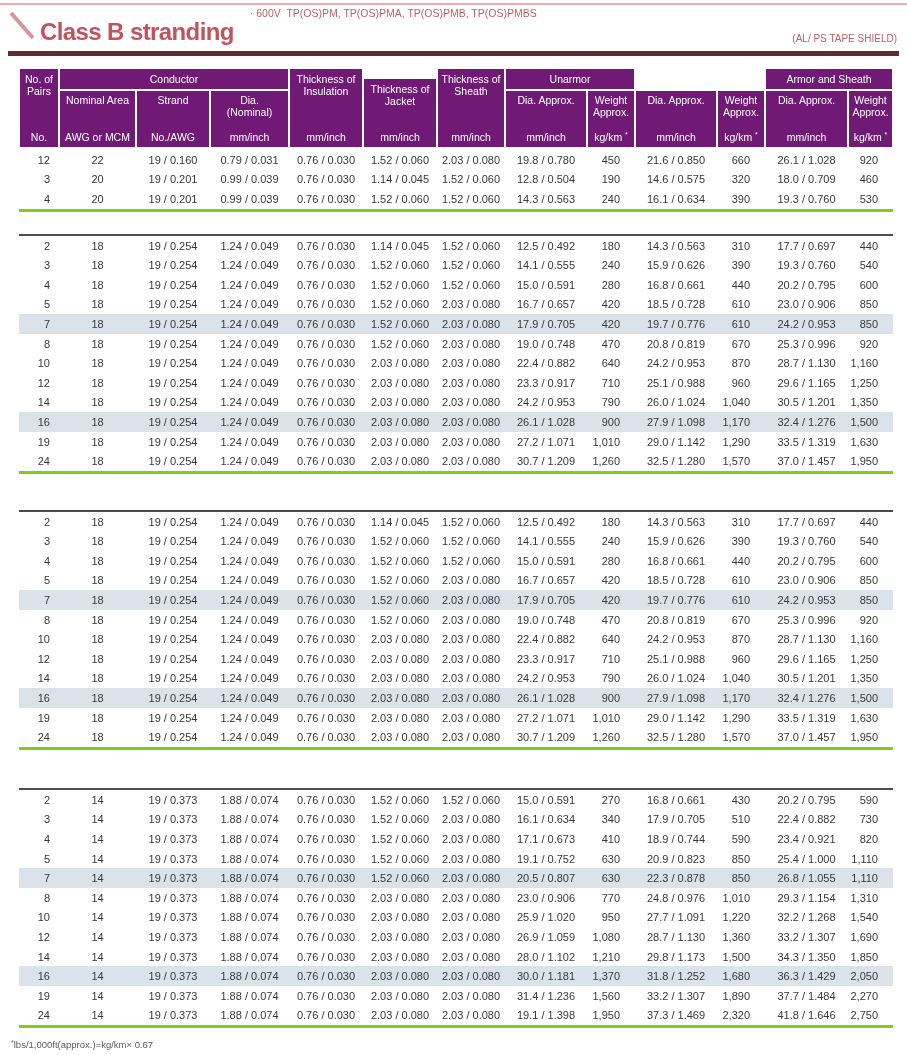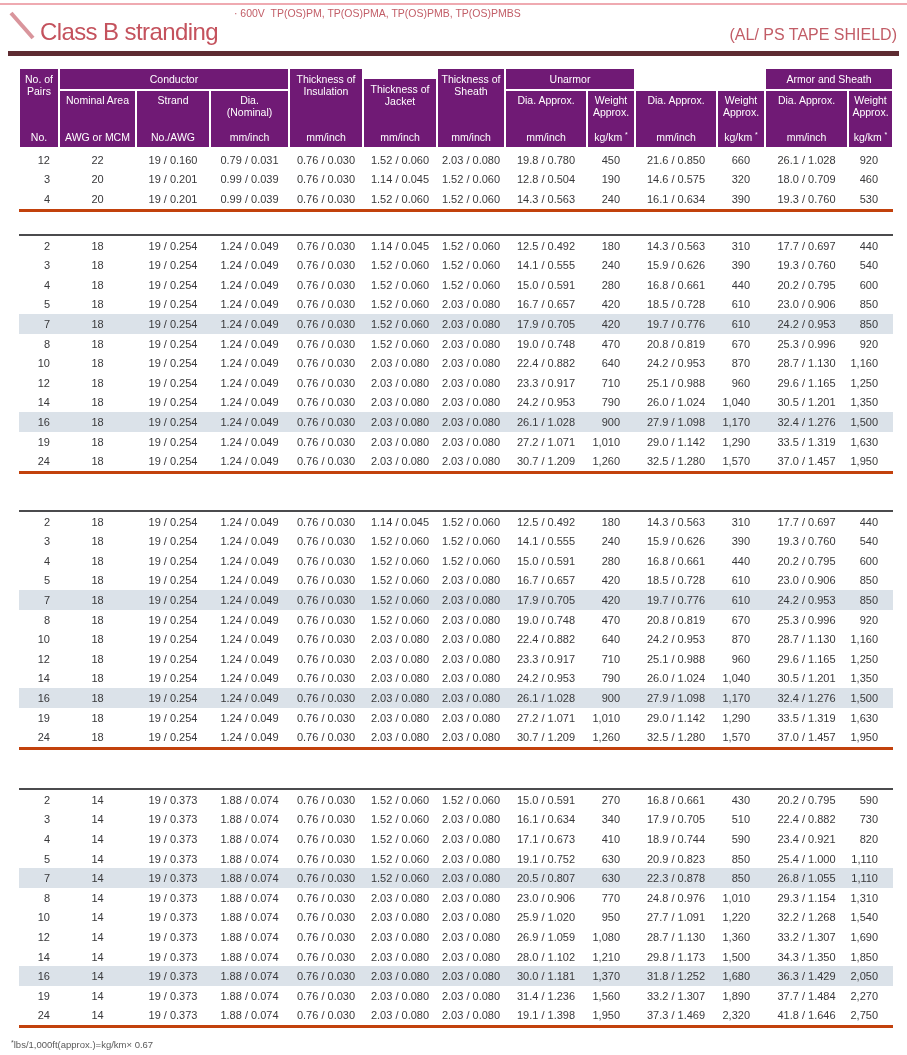--- a/index.html
+++ b/index.html
@@ -6,38 +6,38 @@
   body{
     width:907px;height:1055px;position:relative;overflow:hidden;background:#ffffff;
     font-family:"Liberation Sans","DejaVu Sans",sans-serif;
     -webkit-font-smoothing:antialiased;
   }
   .topline{position:absolute;top:3px;left:0;right:0;height:2px;background:#efaab1;}
 
   
   .hdr{display:flex;align-items:flex-end;padding:13px 10px 0 8px;height:32px;}
   .slash{flex:0 0 auto;margin-bottom:1px;}
-  .title{font-size:24px;font-weight:normal;color:#c4525d;letter-spacing:-0.6px;line-height:26px;margin-left:4px;white-space:nowrap;}
+  .title{font-size:24px;font-weight:bold;color:#c4525d;letter-spacing:-0.6px;line-height:26px;margin-left:4px;white-space:nowrap;}
   .types{margin-left:16px;color:#c25d67;font-size:10.5px;line-height:13.2px;white-space:pre;margin-bottom:-2px;}
-  .shield{margin-left:auto;color:#c25d67;font-size:16px;white-space:nowrap;padding-bottom:1px;}
+  .shield{margin-left:auto;color:#c25d67;font-size:10px;white-space:nowrap;padding-bottom:1px;}
   .rule{height:5px;background:#5e2c32;margin:6px 8px 0 8px;}
 
   
   .tbl{margin:12px 0 0 19px;width:874px;}
   .gridcols{grid-template-columns:40px 77px 74px 79px 74px 74px 68px 82px 48px 82px 48px 83px 45px;}
   .ghead{display:grid;grid-template-rows:22px 58px;}
   .hc{background:#701a75;color:#ffffff;border:1px solid #ffffff;box-sizing:border-box;
       font-size:10.5px;text-align:center;line-height:12px;overflow:hidden;}
   .hc.grp{display:flex;align-items:center;justify-content:center;}
   .hc.tall{display:flex;flex-direction:column;justify-content:space-between;padding:4px 1px 4px;}
   .hc.sub{display:flex;flex-direction:column;justify-content:space-between;padding:3px 1px 4px;}
   .mk{font-size:7px;vertical-align:4px;}
 
   
-  .sec{border-top:2px solid #4b4b4d;border-bottom:3px solid #c2410c;}
+  .sec{border-top:2px solid #4b4b4d;border-bottom:3px solid #84cc16;}
   .sec.s0{border-top:none;margin-top:2px;}
   .sec.s1{margin-top:22px;}
   .sec.s2{margin-top:36px;}
   .sec.s3{margin-top:38px;}
   .row{display:grid;height:19.6px;align-items:center;font-size:11px;color:#38383a;}
   .row.hl{background:#dbe2e9;}
   .c{text-align:center;white-space:nowrap;}
   .c0{text-align:right;padding-right:9px;}
   .c8,.c10,.c12{text-align:right;padding-right:15px;}
 

